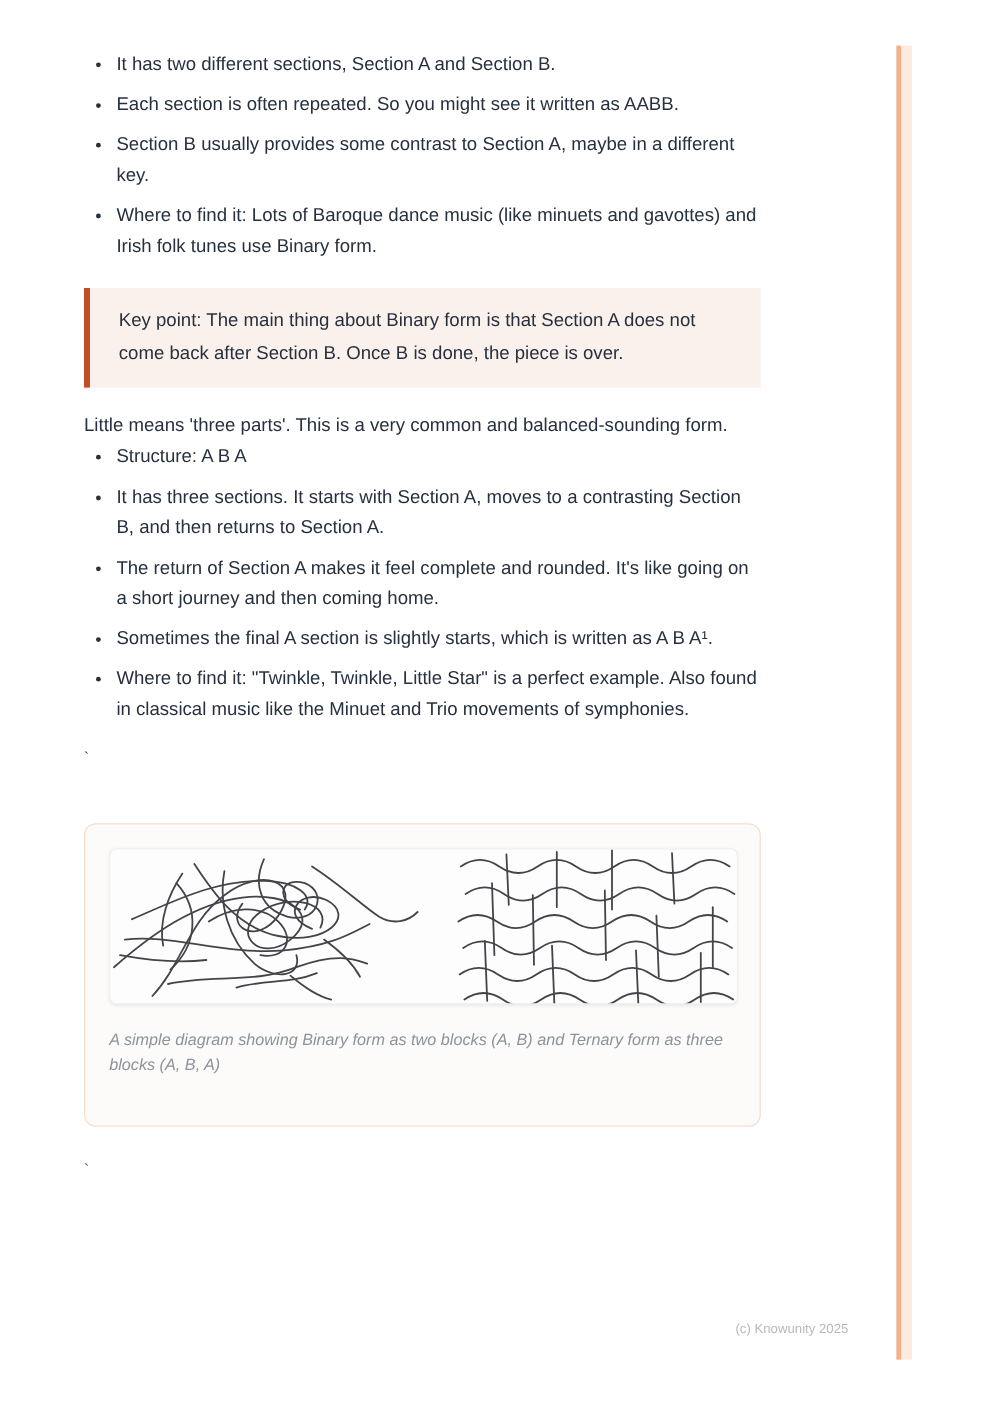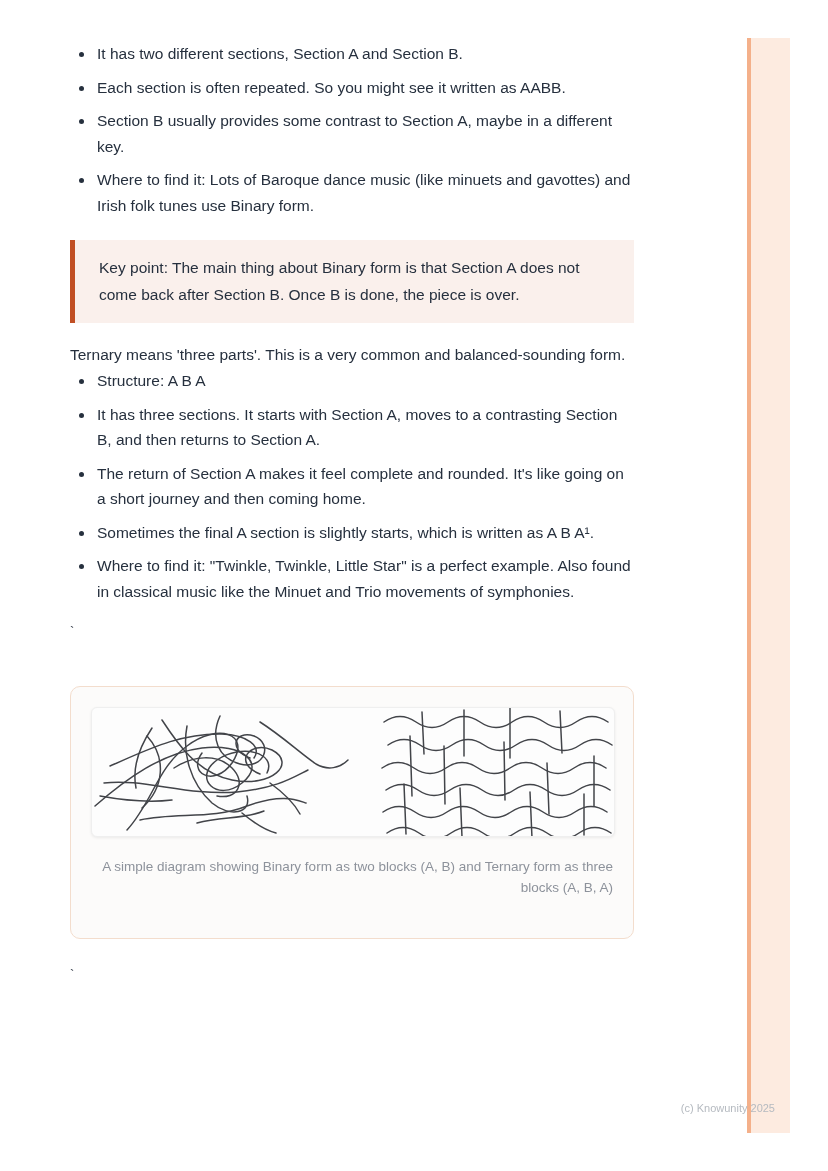--- a/index.html
+++ b/index.html
@@ -1,19 +1,19 @@
 <!DOCTYPE html>
 <html><head>
 <meta charset="utf-8">
 <style>
   * { box-sizing: border-box; margin: 0; padding: 0; }
   html, body { background: #ffffff; }
   .page {
     position: relative;
-    width: 828px;
+    width: 760px;
     height: 1171px;
     background: #ffffff;
     overflow: hidden;
     font-family: "Liberation Sans", "DejaVu Sans", sans-serif;
     color: #26303e;
   }
   .stripe {
     position: absolute;
     left: 747px;
     top: 38px;
@@ -80,22 +80,23 @@
     border: 1px solid #efefef;
     border-radius: 6px;
     box-shadow: 0 1px 3px rgba(0,0,0,0.07);
     overflow: hidden;
   }
   .panel svg { display: block; }
   figcaption {
     margin-top: 19px;
     font-size: 13.5px;
     line-height: 21px;
+    font-style: italic;
     color: #8d929b;
-    text-align: right;
+    text-align: left;
   }
   .footer {
     position: absolute;
     top: 1101px;
     right: 53px;
     font-size: 11px;
     line-height: 15px;
     color: #b5bac0;
     z-index: 2;
     text-align: center;
@@ -116,21 +117,21 @@
       <li><span>Each section is often repeated. So you might see it written as </span><span class="b">AABB</span><span>.</span></li>
       <li><span>Section B usually provides some contrast to Section A, maybe in a different key.</span></li>
       <li><span class="i">Where to find it:</span><span> Lots of Baroque dance music (like minuets and gavottes) and Irish folk tunes use Binary form.</span></li>
     </ul>
 
     <aside class="callout">
       <p><span class="b">Key point:</span><span> The main thing about Binary form is that Section A does </span><span class="b">not</span><span> come back after Section B. Once B is done, the piece is over.</span></p>
     </aside>
 
 
-    <p class="intro"><span class="b">Ternary</span><span> means 'three parts'. This is a very common and balanced-sounding form.</span></p>
+    <p class="intro"><span class="b">Little</span><span> means 'three parts'. This is a very common and balanced-sounding form.</span></p>
 
     <ul class="list-ternary">
       <li><span class="b">Structure: A B A</span></li>
       <li><span>It has three sections. It starts with Section A, moves to a contrasting Section B, and then </span><span class="b">returns</span><span> to Section A.</span></li>
       <li><span>The return of Section A makes it feel complete and rounded. It's like going on a short journey and then coming home.</span></li>
       <li><span>Sometimes the final A section is slightly starts, which is written as </span><span class="b">A B A¹</span><span>.</span></li>
       <li><span class="i">Where to find it:</span><span> "Twinkle, Twinkle, Little Star" is a perfect example. Also found in classical music like the Minuet and Trio movements of symphonies.</span></li>
     </ul>
 
     <div class="stray stray-1">`</div>

